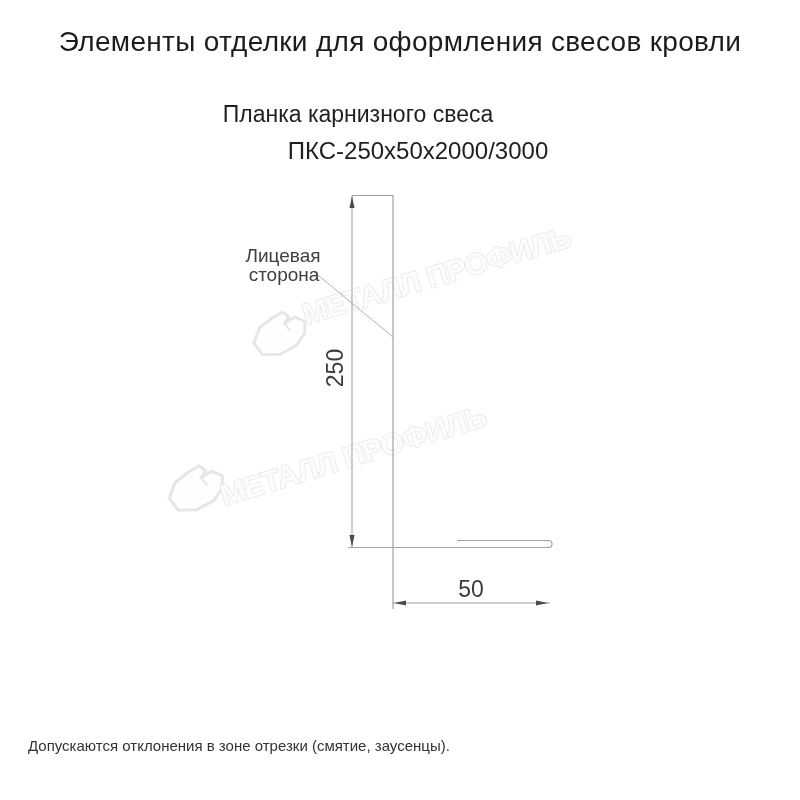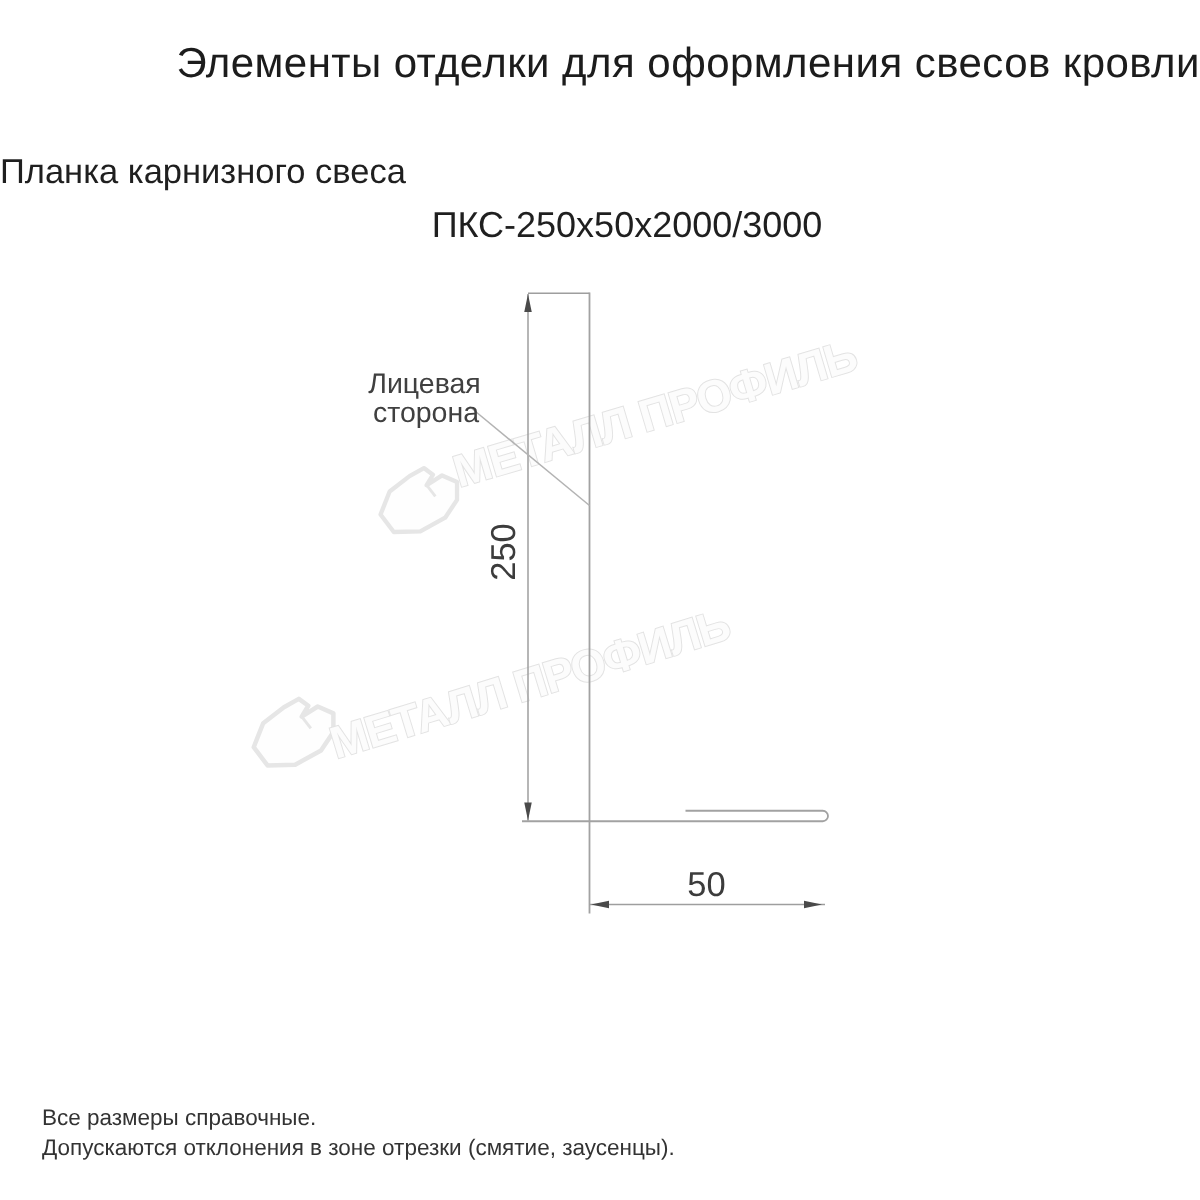--- a/index.html
+++ b/index.html
@@ -5,27 +5,28 @@
   html,body{margin:0;padding:0;background:#ffffff;}
   .page{
     position:relative;
     width:800px;height:800px;
     background:#ffffff;
     font-family:"Liberation Sans", sans-serif;
     overflow:hidden;
   }
   .page-title{
     position:absolute;top:27px;left:0;width:800px;
-    text-align:right;
+    text-align:center;
     font-size:28px;line-height:30px;
     color:#1c1c1c;
     letter-spacing:0.3px;
   }
   .product-title{
     position:absolute;top:101px;left:0;width:716px;
+    text-align:center;
     font-size:23px;line-height:26px;
     color:#1f1f1f;
   }
   .product-code{
     position:absolute;top:137px;left:0;width:800px;
     text-align:center;
     font-size:24px;line-height:27px;
     color:#1f1f1f;
     margin-left:18px;
   }
@@ -92,17 +93,16 @@
     <polygon points="394,603 406,600.5 406,605.5" fill="#4a4a4a"></polygon>
     <polygon points="548,603 536,600.5 536,605.5" fill="#4a4a4a"></polygon>
     <text class="dim-text" x="471" y="597" text-anchor="middle">50</text>
 
     <line x1="313" y1="271" x2="393" y2="337" stroke="#b3b3b3" stroke-width="1"></line>
     <text class="label-text" x="283" y="262" text-anchor="middle">Лицевая</text>
     <text class="label-text" x="284" y="281" text-anchor="middle">сторона</text>
   </svg>
 
   <div class="footnotes">
-    <div>Все размеры справочные.</div>
     <div>Допускаются отклонения в зоне отрезки (смятие, заусенцы).</div>
   </div>
 
 </div>
 
 </body></html>

